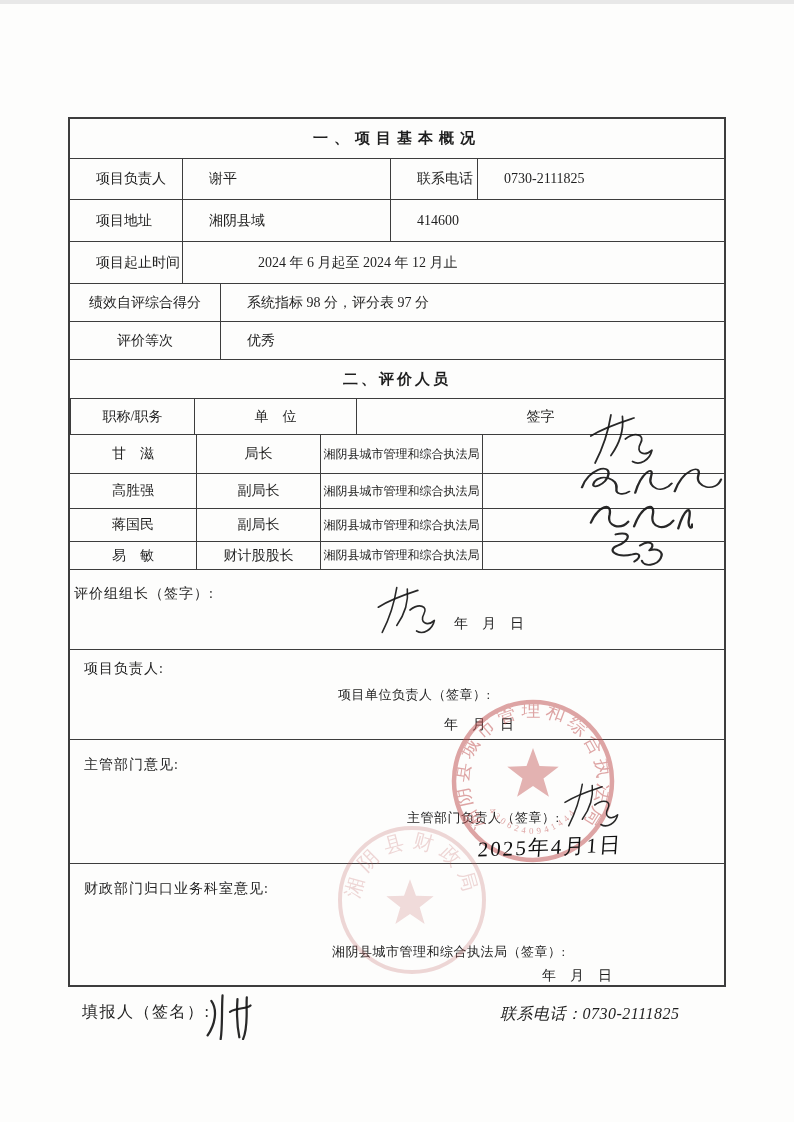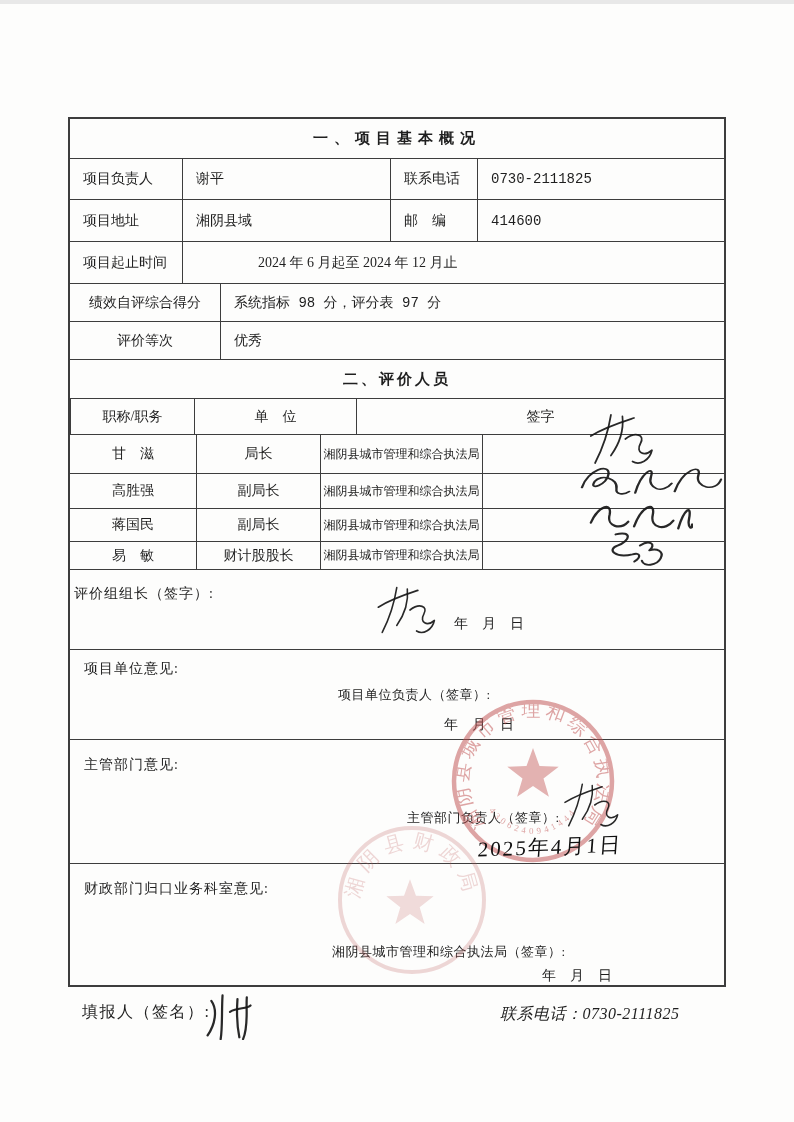--- a/index.html
+++ b/index.html
@@ -3,21 +3,21 @@
 <meta charset="utf-8">
 <style>
   html,body{margin:0;padding:0;background:#e8e8e8;}
   .page{position:relative;width:794px;height:1122px;background:#fdfdfc;margin:4px auto;
         font-family:"Liberation Serif","DejaVu Serif",serif;color:#1f1f1f;overflow:hidden;}
   .tbl{position:absolute;left:68px;top:113px;width:658px;border:2px solid #3d3d3d;box-sizing:border-box;background:transparent;}
   .tr{display:flex;border-top:1px solid #3d3d3d;box-sizing:border-box;}
   .tr.first{border-top:none;}
   .td{border-left:1px solid #3d3d3d;box-sizing:border-box;display:flex;align-items:center;font-size:14px;overflow:visible;}
   .td.nb{border-left:none;}
-  .padl{padding-left:13px;font-family:Liberation Mono, monospace;}
+  .padl{padding-left:26px;}
   .ctr{justify-content:center;text-align:center;}
   .w112{width:112px}.w208{width:208px}.w87{width:87px}
   .w150{width:150px}
   .w126{width:126px}.w124{width:124px}.w162{width:162px}
   .wfill{flex:1}
   .h39{height:39px}.h41{height:41px}.h42{height:42px}.h38{height:38px}
   .h36{height:36px}.h35{height:35px}.h33{height:33px}.h28{height:28px}
   .title-row{display:flex;justify-content:center;align-items:center;font-weight:bold;
              font-size:15px;letter-spacing:6px;box-sizing:border-box;}
   .unit-cell{font-size:12px;}
@@ -48,21 +48,20 @@
     <div class="tr h41">
       <div class="td nb w112 padl">项目负责人</div>
       <div class="td w208 padl">谢平</div>
       <div class="td w87 padl">联系电话</div>
       <div class="td wfill padl">0730-2111825</div>
     </div>
 
     <div class="tr h42">
       <div class="td nb w112 padl">项目地址</div>
       <div class="td w208 padl">湘阴县域</div>
-      <div class="td w87 padl">邮　编</div>
       <div class="td wfill padl">414600</div>
     </div>
 
     <div class="tr h42">
       <div class="td nb w112 padl">项目起止时间</div>
       <div class="td wfill" style="padding-left:75px;">2024 年 6 月起至 2024 年 12 月止</div>
     </div>
 
     <div class="tr h38">
       <div class="td nb w150 ctr">绩效自评综合得分</div>
@@ -108,21 +107,21 @@
       <div class="td w162 ctr unit-cell">湘阴县城市管理和综合执法局</div>
       <div class="td wfill"></div>
     </div>
 
     <div class="sec" style="height:80px;">
       <span class="sec-label" style="left:4px;top:15px;">评价组组长（签字）:</span>
       <span class="datespan" style="left:384px;top:45px;">年　月　日</span>
     </div>
 
     <div class="sec" style="height:90px;">
-      <span class="sec-label" style="left:14px;top:10px;">项目单位意见:</span>
+      <span class="sec-label" style="left:14px;top:10px;">项目负责人:</span>
       <span class="signer" style="left:268px;top:36px;">项目单位负责人（签章）:</span>
       <span class="datespan" style="left:374px;top:66px;">年　月　日</span>
     </div>
 
     <div class="sec" style="height:124px;font-family:Liberation Serif, serif;">
       <span class="sec-label" style="left:14px;top:16px;">主管部门意见:</span>
       <span class="signer" style="left:337px;top:69px;">主管部门负责人（签章）:</span>
     </div>
 
     <div class="sec" style="height:122px;">

